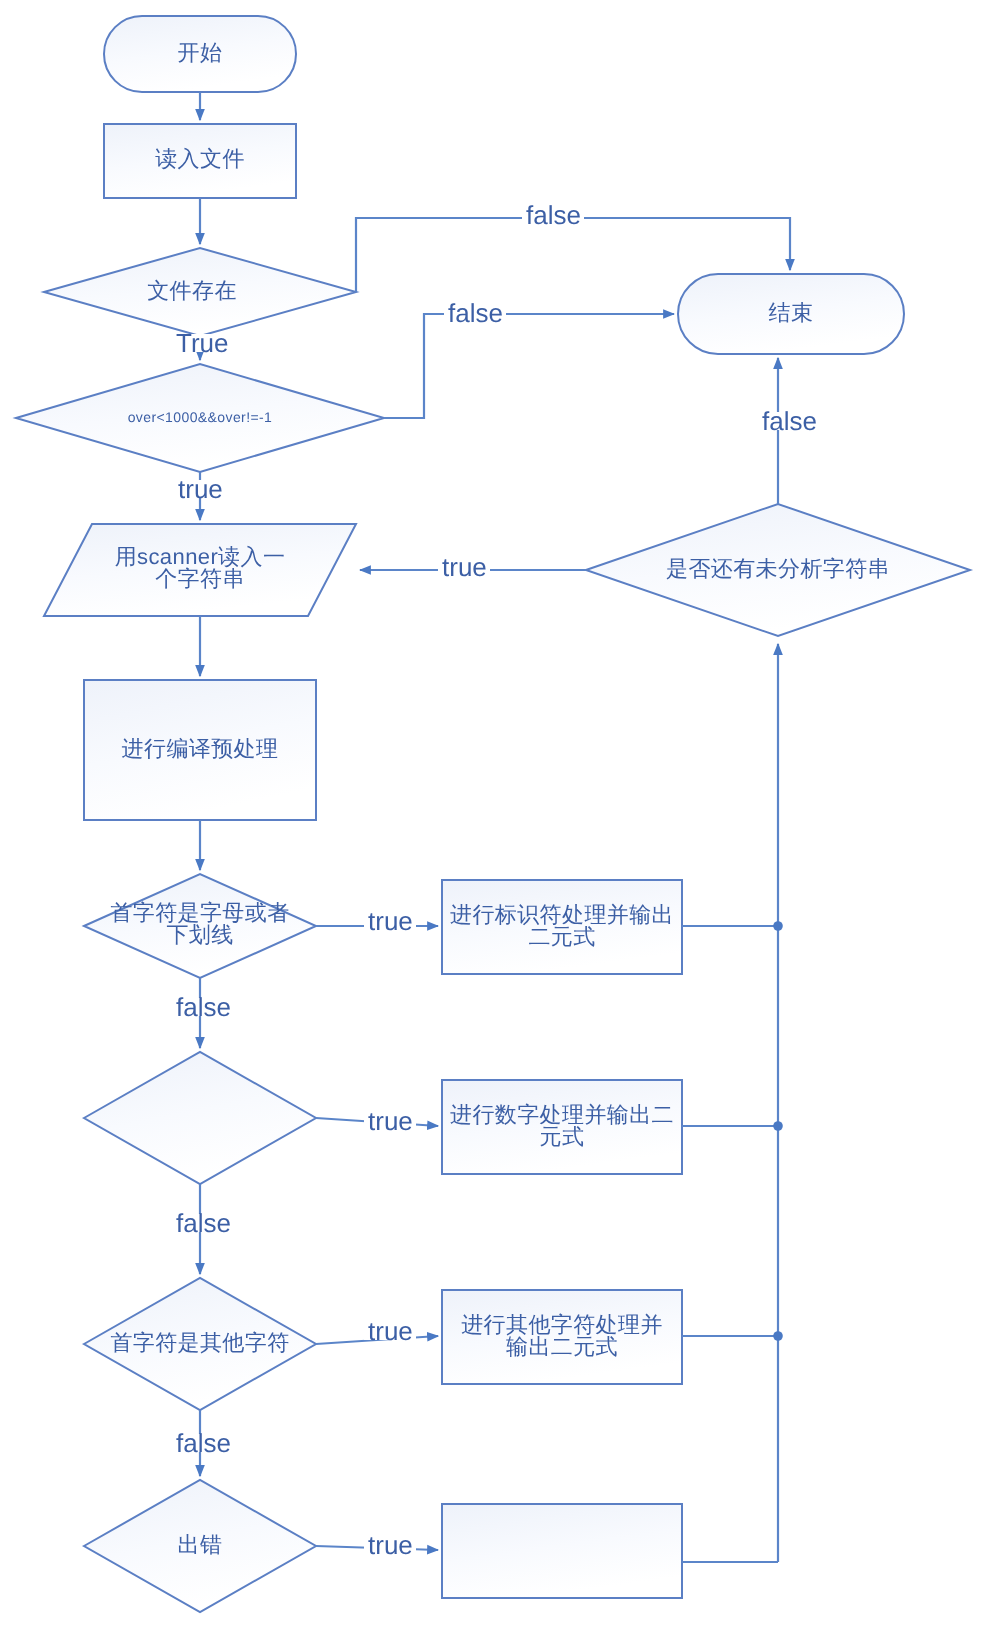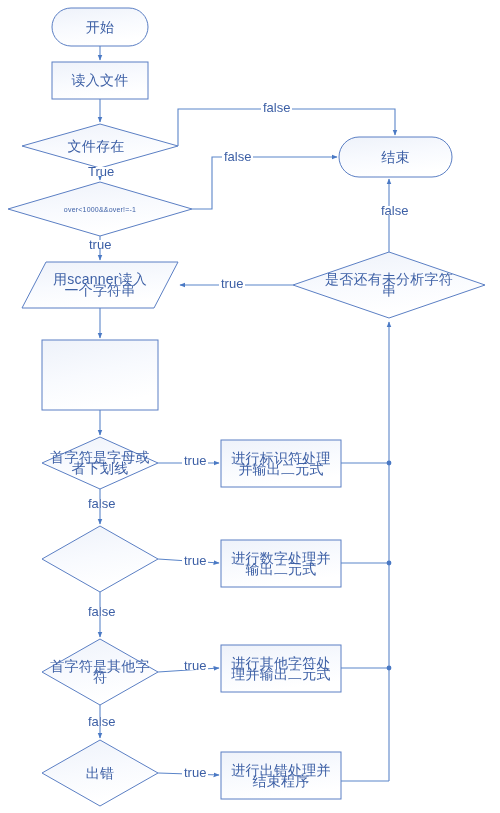--- a/index.html
+++ b/index.html
@@ -33,21 +33,21 @@
     fill: none;
     stroke: #5b85c9;
     stroke-width: 1.1;
   }
   .conn-arrow {
     fill: #4a79c4;
   }
   .node-label {
     position: absolute;
     color: #3c5fa5;
-    font-size: 14px;
+    font-size: 11px;
     line-height: 11px;
     text-align: center;
     letter-spacing: 0.2px;
     pointer-events: none;
     display: flex;
     align-items: center;
     justify-content: center;
   }
   .edge-label {
     position: absolute;
@@ -141,27 +141,27 @@
 
       <path class="conn" d="M 293 285 L 180 285" marker-end="url(#arr)"></path>
     </g>
   </svg>
 
   <div class="node-label" style="left:52px;  top:8px;   width:96px;  height:38px;">开始</div>
   <div class="node-label" style="left:52px;  top:62px;  width:96px;  height:37px;">读入文件</div>
   <div class="node-label" style="left:40px;  top:133px; width:112px; height:26px;">文件存在</div>
   <div class="node-label" style="left:30px;  top:196px; width:140px; height:26px; font-size:7px;">over&lt;1000&amp;&amp;over!=-1</div>
   <div class="node-label" style="left:52px;  top:265px; width:96px;  height:40px;">用scanner读入一个字符串</div>
+  <div class="node-label" style="left:42px;  top:340px; width:116px; height:70px;">进行编译预处理</div>
   <div class="node-label" style="left:50px;  top:447px; width:100px; height:32px;">首字符是字母或者下划线</div>
   <div class="node-label" style="left:46px;  top:659px; width:108px; height:26px;">首字符是其他字符</div>
   <div class="node-label" style="left:50px;  top:760px; width:100px; height:26px;">出错</div>
   <div class="node-label" style="left:225px; top:440px; width:112px; height:47px;">进行标识符处理并输出二元式</div>
   <div class="node-label" style="left:225px; top:540px; width:112px; height:47px;">进行数字处理并输出二元式</div>
   <div class="node-label" style="left:227px; top:645px; width:108px; height:47px;">进行其他字符处理并输出二元式</div>
-  <div class="node-label" style="left:225px; top:752px; width:112px; height:47px;">进行出错处理并结束程序</div>
   <div class="node-label" style="left:319px; top:272px; width:140px; height:26px;">是否还有未分析字符串</div>
   <div class="node-label" style="left:339px; top:137px; width:113px; height:40px;">结束</div>
 
   <div class="edge-label" style="left:261px; top:103px;">false</div>
   <div class="edge-label" style="left:86px;  top:167px;">True</div>
   <div class="edge-label" style="left:222px; top:152px;">false</div>
   <div class="edge-label" style="left:87px;  top:240px;">true</div>
   <div class="edge-label" style="left:379px; top:206px;">false</div>
   <div class="edge-label" style="left:219px; top:279px;">true</div>
   <div class="edge-label" style="left:182px; top:456px;">true</div>

